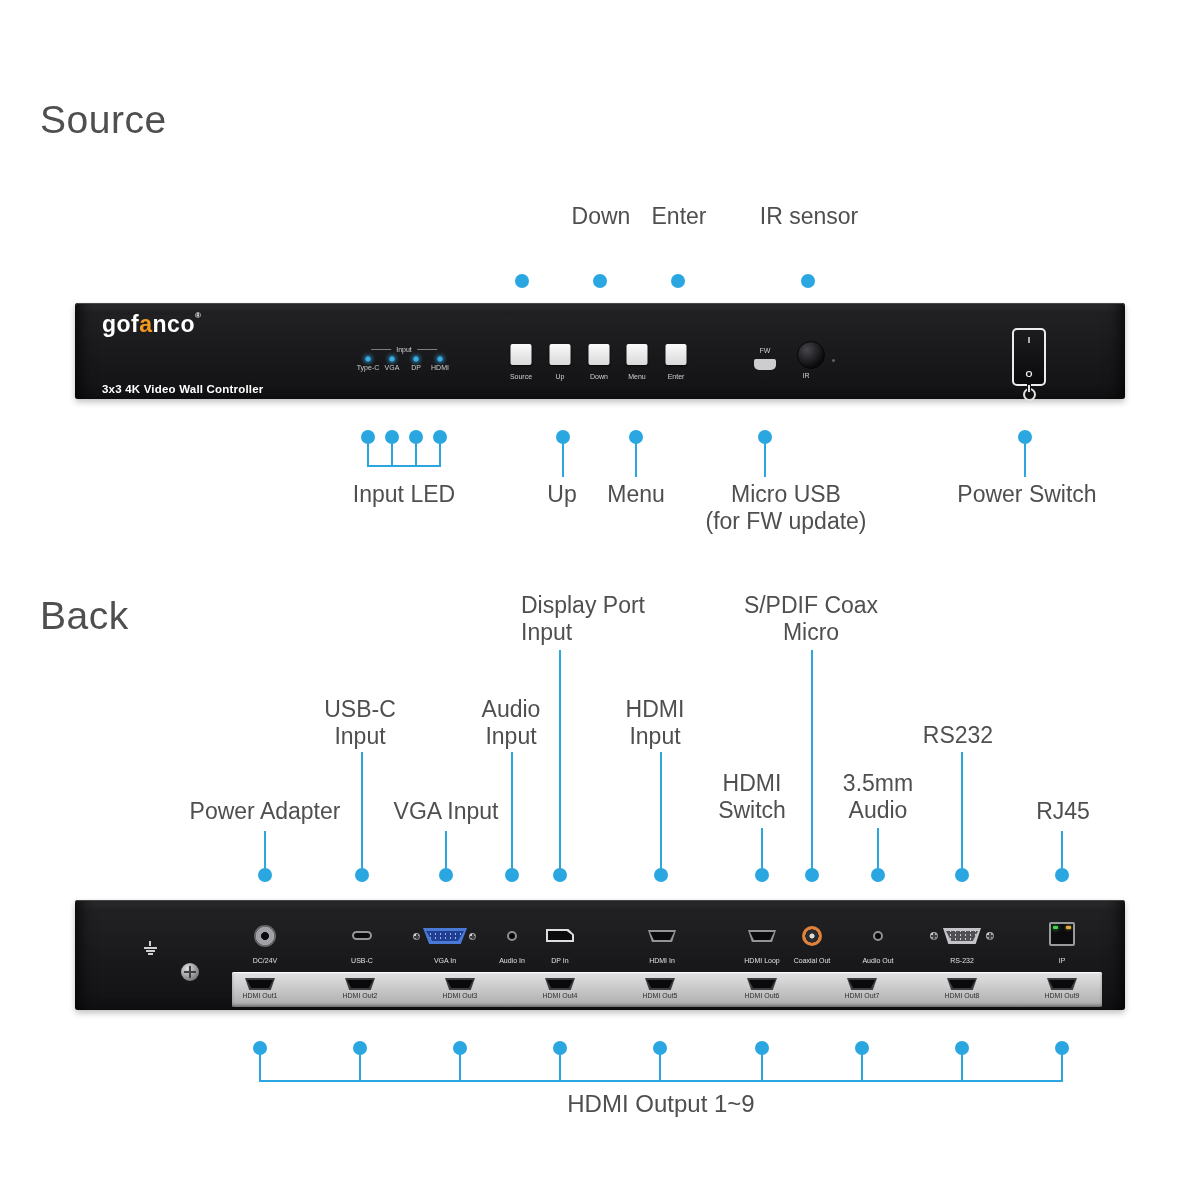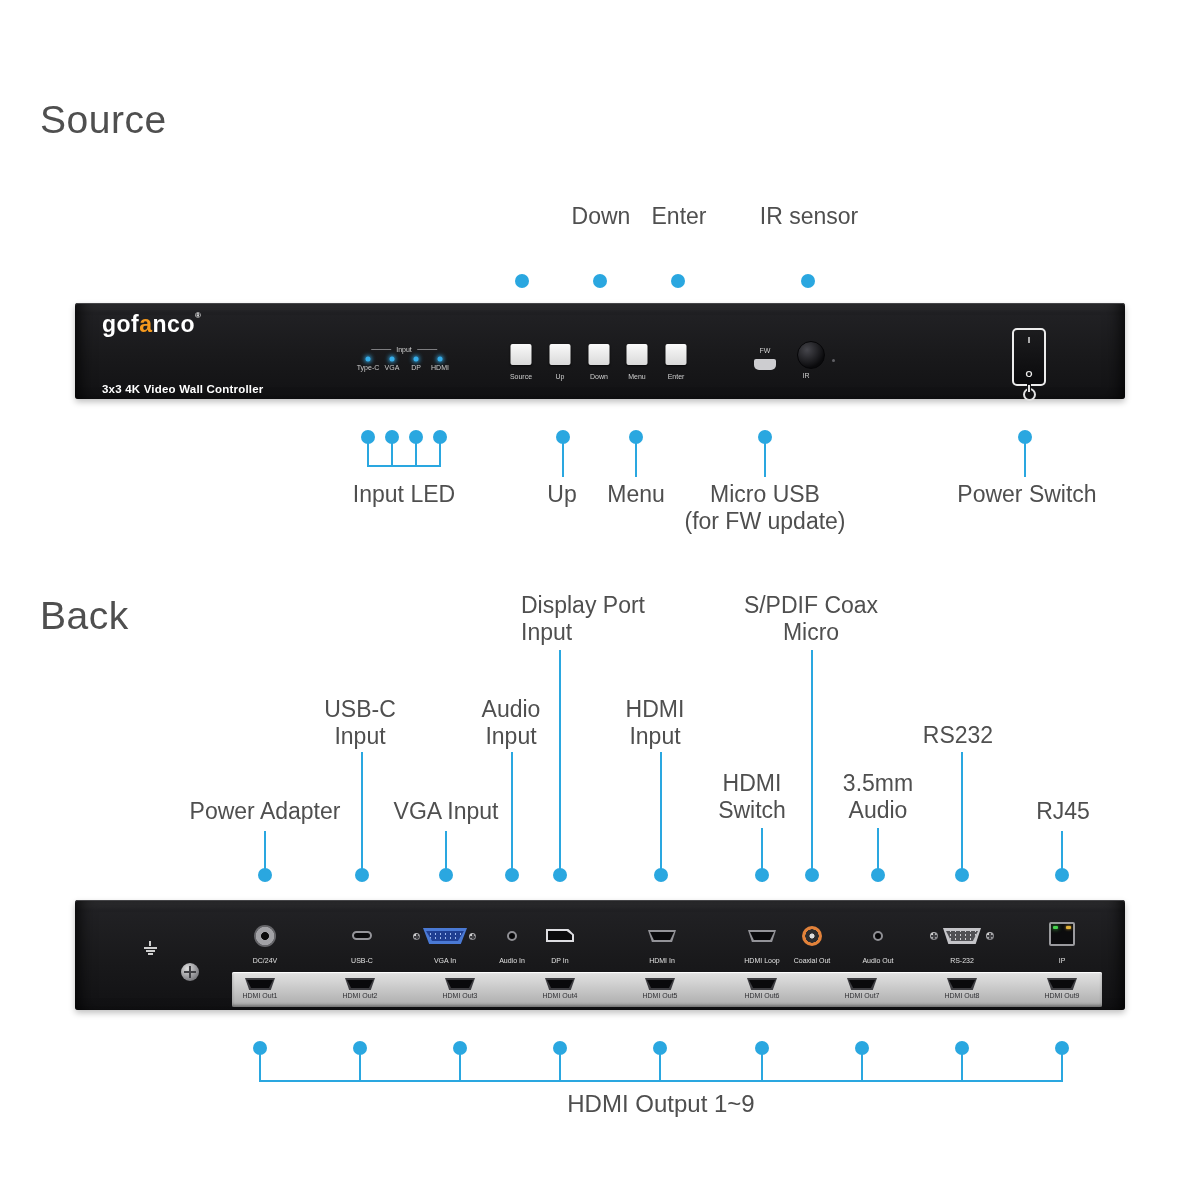--- a/index.html
+++ b/index.html
@@ -133,21 +133,21 @@
   <div class="dot" style="left:563px;top:437px;"></div>
   <div class="vline" style="left:563px;top:443px;height:34px;"></div>
   <div class="label center" style="left:562px;top:481px;">Up</div>
 
   <div class="dot" style="left:636px;top:437px;"></div>
   <div class="vline" style="left:636px;top:443px;height:34px;"></div>
   <div class="label center" style="left:636px;top:481px;">Menu</div>
 
   <div class="dot" style="left:765px;top:437px;"></div>
   <div class="vline" style="left:765px;top:443px;height:34px;"></div>
-  <div class="label center" style="left:765px;top:481px;text-align:center;">
+  <div class="label center" style="left:786px;top:481px;text-align:center;">
     <div>Micro USB</div>
     <div>(for FW update)</div>
   </div>
 
   <div class="dot" style="left:1025px;top:437px;"></div>
   <div class="vline" style="left:1025px;top:443px;height:34px;"></div>
   <div class="label center" style="left:1027px;top:481px;">Power Switch</div>
 
   <div class="heading" style="left:40px;top:594px;">Back</div>
 

